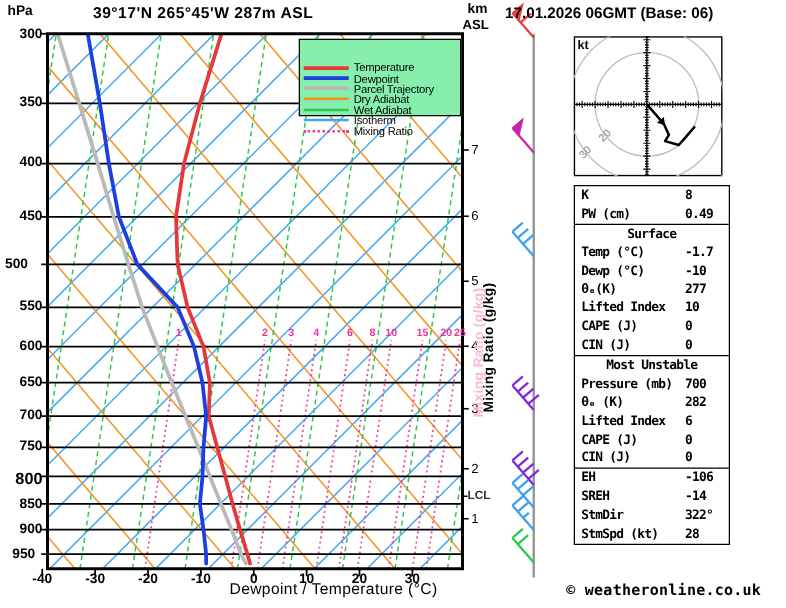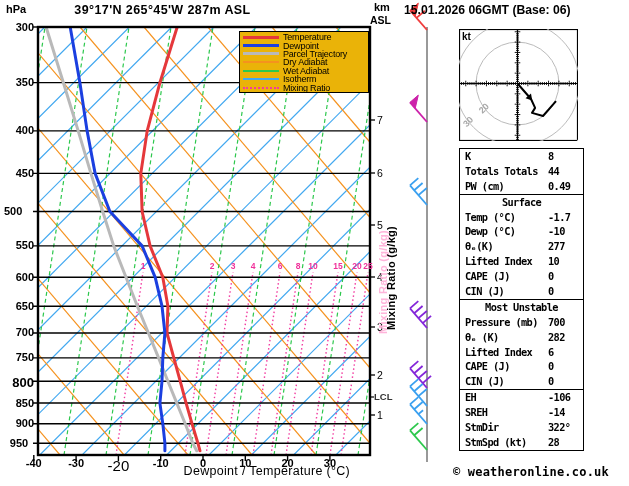--- a/index.html
+++ b/index.html
@@ -2,22 +2,22 @@
 <html><head>
 <meta charset="utf-8">
 <style>
   html,body{margin:0;padding:0;background:#fff;}
   #canvas{position:relative;width:629px;height:486px;background:#fff;overflow:hidden;
           font-family:"Liberation Sans",sans-serif;color:#000;}
   #gfx{position:absolute;left:0;top:0;}
   .abs{position:absolute;white-space:nowrap;}
   .b{font-weight:bold;}
   
-  #legend{position:absolute;left:239px;top:31px;width:130px;height:62px;background:#eab308;
-          border:1.5px solid #000;box-sizing:border-box;z-index:5;padding-top:1px;text-align:right;}
+  #legend{position:absolute;left:239px;top:31px;width:130px;height:62px;background:#86efac;
+          border:1.5px solid #000;box-sizing:border-box;z-index:5;padding-top:18px;text-align:right;}
   .lrow{display:flex;align-items:center;height:8.4px;padding-left:3px;}
   .lswatch{width:36px;margin-right:4px;flex:none;}
   .lrow span{font-size:9px;line-height:8px;letter-spacing:-0.2px;}
   
   #datatable{position:absolute;left:459px;top:148px;width:125px;background:#fff;
              border:1.5px solid #000;box-sizing:border-box;z-index:5;
              font-family:"DejaVu Sans Mono",monospace;font-size:10.3px;font-weight:600;}
   .tsec{border-top:1.5px solid #000;}
   .tsec:first-child{border-top:none;}
   .trow{position:relative;height:14.9px;line-height:14.9px;padding-left:5px;letter-spacing:-0.6px;}
@@ -298,21 +298,21 @@
         <text x="454.572" y="137.32" fill="#a8a8a8" font-size="9" font-weight="bold" text-anchor="middle" transform="rotate(-45 454.572 137.32)">40</text>
         <polyline points="517.5,83.5 531.0,99.0 535.1,107.9 532.0,112.9 543.0,116.0 556.0,101.1" fill="none" stroke="#000" stroke-width="2" stroke-linejoin="round"></polyline>
         <polygon points="532.194,100.456 530.9856,93.562 525.5424,98.278" fill="#000"></polygon>
       </g>
     </svg>
 
   <div class="abs b" style="left:6px;top:3px;font-size:11px;">hPa</div>
   <div class="abs b" style="left:50px;top:3px;width:225px;text-align:center;font-size:12.5px;letter-spacing:0.4px;">39°17'N 265°45'W 287m ASL</div>
   <div class="abs b" style="left:374px;top:1px;font-size:11px;">km</div>
   <div class="abs b" style="left:370px;top:14px;font-size:10.5px;">ASL</div>
-  <div class="abs b" style="left:404px;top:3px;font-size:12.2px;">15.01.2026 06GMT (Base: 06)</div>
+  <div class="abs b" style="left:404px;top:3px;font-size:12.2px;">17.01.2026 06GMT (Base: 06)</div>
 
   <div id="legend">
       <div class="lrow">
         <div class="lswatch" style="border-top: 3px solid rgb(229, 56, 59);"></div>
         <span>Temperature</span>
       </div>
       <div class="lrow">
         <div class="lswatch" style="border-top: 3px solid rgb(27, 63, 224);"></div>
         <span>Dewpoint</span>
       </div>
@@ -350,21 +350,21 @@
       <div class="abs" style="left: 4px; top: 326.459px; width: 30px; text-align: right; font-size: 11px; font-weight: bold;">700</div>
       <div class="abs" style="left: 4px; top: 351.373px; width: 30px; text-align: right; font-size: 11px; font-weight: bold;">750</div>
       <div class="abs" style="left: 4px; top: 374.677px; width: 30px; text-align: right; font-size: 13px; font-weight: bold;">800</div>
       <div class="abs" style="left: 4px; top: 396.569px; width: 30px; text-align: right; font-size: 11px; font-weight: bold;">850</div>
       <div class="abs" style="left: 4px; top: 417.209px; width: 30px; text-align: right; font-size: 11px; font-weight: bold;">900</div>
       <div class="abs" style="left: 4px; top: 436.733px; width: 30px; text-align: center; font-size: 11px; font-weight: bold;">950</div>
     </div>
   <div id="temp-labels">
       <div class="abs" style="left: 18.8px; top: 457px; width: 30px; text-align: center; font-size: 11px; font-weight: 600;">-40</div>
       <div class="abs" style="left: 61.1px; top: 457px; width: 30px; text-align: center; font-size: 11px; font-weight: 600;">-30</div>
-      <div class="abs" style="left: 103.4px; top: 457px; width: 30px; text-align: center; font-size: 15px; font-weight: 400;">-20</div>
+      <div class="abs" style="left: 103.4px; top: 457px; width: 30px; text-align: center; font-size: 11px; font-weight: 700;">-20</div>
       <div class="abs" style="left: 145.7px; top: 457px; width: 30px; text-align: center; font-size: 11px; font-weight: 600;">-10</div>
       <div class="abs" style="left: 188px; top: 457px; width: 30px; text-align: center; font-size: 11px; font-weight: 600;">0</div>
       <div class="abs" style="left: 230.3px; top: 457px; width: 30px; text-align: center; font-size: 11px; font-weight: 600;">10</div>
       <div class="abs" style="left: 272.6px; top: 457px; width: 30px; text-align: center; font-size: 11px; font-weight: 600;">20</div>
       <div class="abs" style="left: 314.9px; top: 457px; width: 30px; text-align: center; font-size: 11px; font-weight: 600;">30</div>
     </div>
   <div id="km-labels">
       <div class="abs" style="left: 377px; top: 114px; font-size: 10.5px; font-weight: 500;">7</div>
       <div class="abs" style="left: 377px; top: 167px; font-size: 10.5px; font-weight: 500;">6</div>
       <div class="abs" style="left: 377px; top: 219px; font-size: 10.5px; font-weight: 500;">5</div>
@@ -389,21 +389,20 @@
   <div class="abs" style="left:60px;top:464px;width:290px;text-align:right;font-size:12.5px;letter-spacing:0.3px;">Dewpoint / Temperature (°C)</div>
   <div class="abs b" style="left:374px;top:391px;font-size:9.5px;color:#333;">LCL</div>
   <div id="mixlabel-ghost" class="abs">Mixing Ratio (g/kg)</div>
   <div id="mixlabel" class="abs">Mixing Ratio (g/kg)</div>
 
   <div class="abs b" style="left:462px;top:31px;font-size:10px;z-index:6;">kt</div>
 
   <div id="datatable">
       <div class="tsec">
         <div class="trow"><span>K</span><span class="val">8</span></div>
-        <div class="trow"><span>Totals Totals</span><span class="val">44</span></div>
         <div class="trow"><span>PW (cm)</span><span class="val">0.49</span></div>
       </div>
       <div class="tsec">
         <div class="thead">Surface</div>
         <div class="trow"><span>Temp (°C)</span><span class="val">-1.7</span></div>
         <div class="trow"><span>Dewp (°C)</span><span class="val">-10</span></div>
         <div class="trow"><span>θₑ(K)</span><span class="val">277</span></div>
         <div class="trow"><span>Lifted Index</span><span class="val">10</span></div>
         <div class="trow"><span>CAPE (J)</span><span class="val">0</span></div>
         <div class="trow"><span>CIN (J)</span><span class="val">0</span></div>

